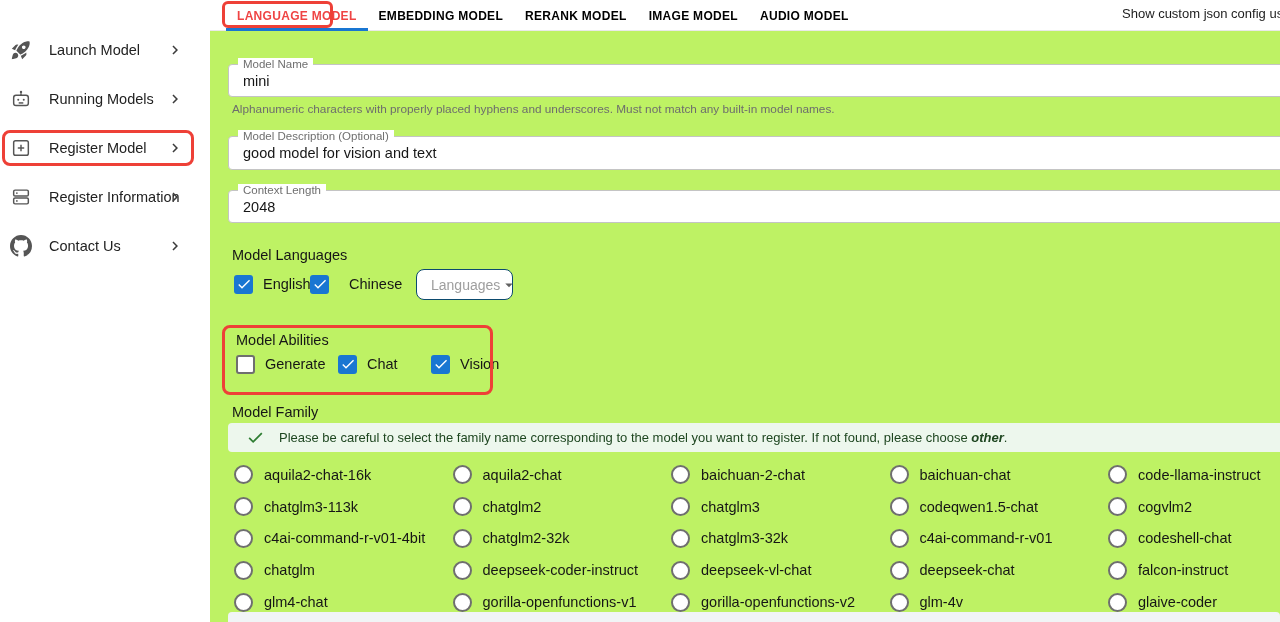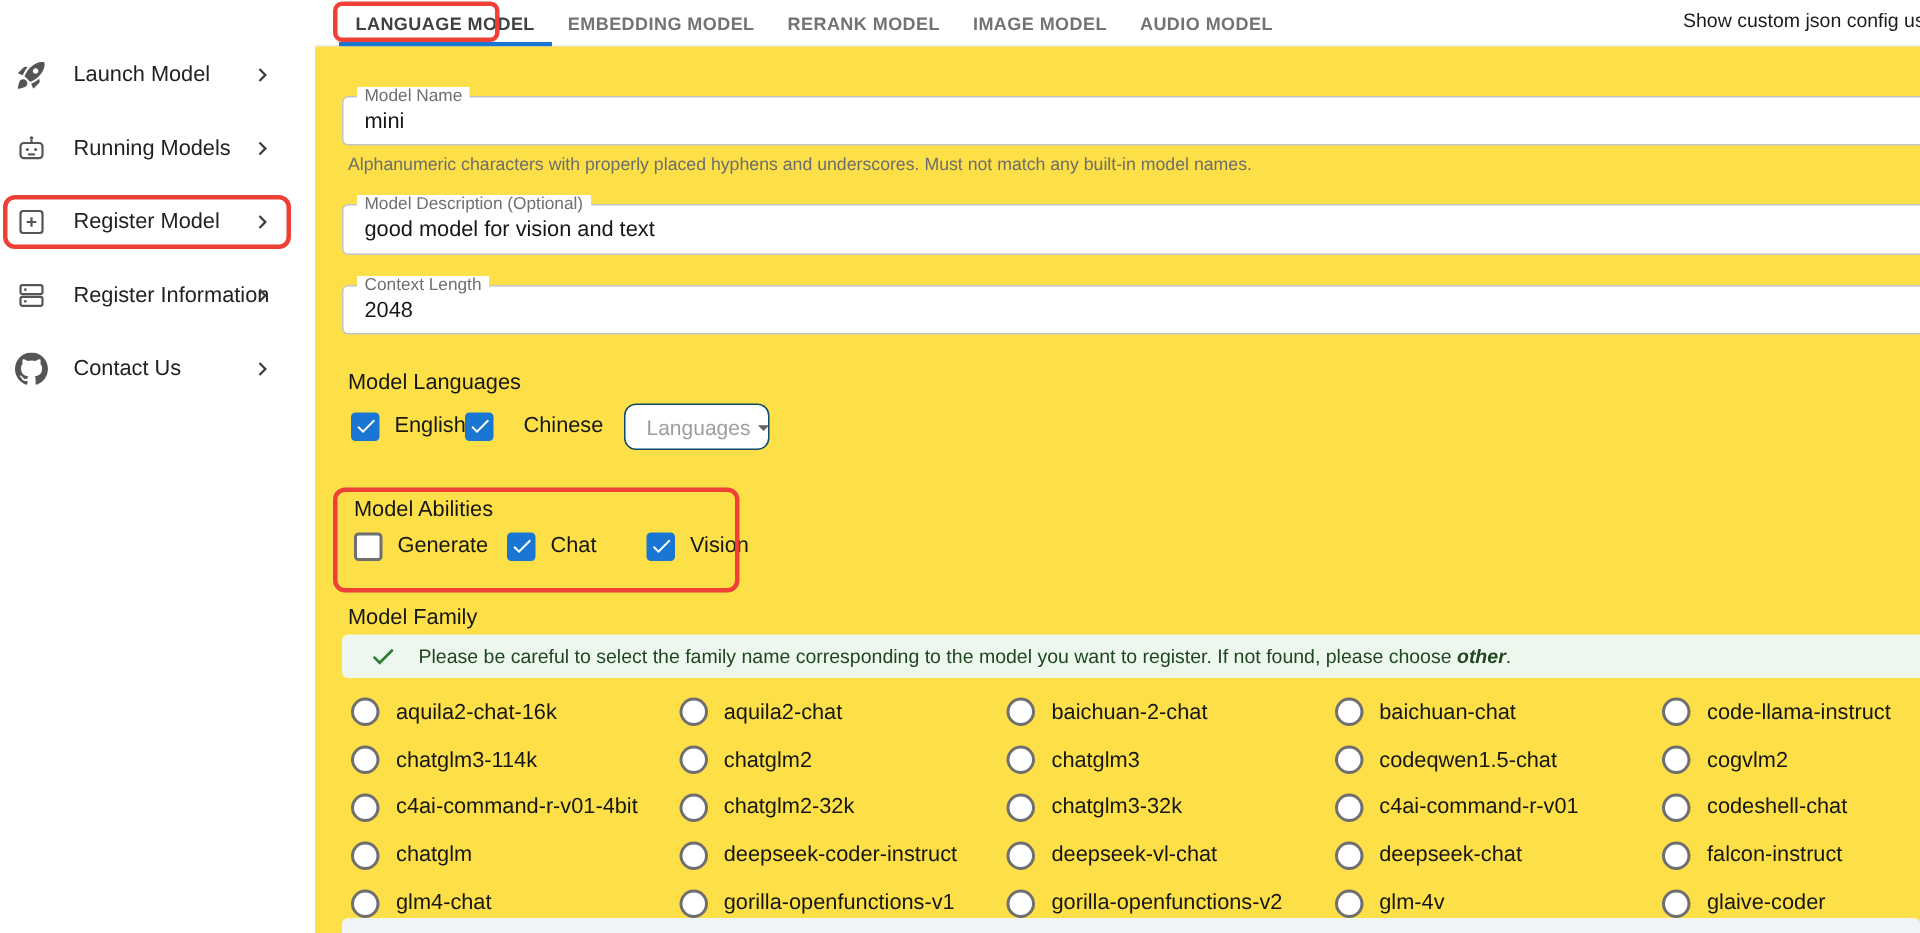--- a/index.html
+++ b/index.html
@@ -18,26 +18,26 @@
   .side-item .s-icon { position:absolute; left:9px; top:3px; width:24px; height:24px; display:flex; align-items:center; justify-content:center; }
   .side-item .s-label { position:absolute; left:49px; top:7px; font-size:14.5px; color:#222; white-space:nowrap; }
   .side-item .s-chev { position:absolute; left:166px; top:6px; width:18px; height:18px; }
 
   
   .annotation-box { position:absolute; border:3px solid #ee4037; border-radius:8px; pointer-events:none; z-index:50; }
 
   
   #header { position:absolute; left:210px; top:0; right:0; height:31px; border-bottom:1px solid #e9e9e9; background:#fff; }
   #tabs { position:absolute; left:16px; top:0; height:31px; display:flex; }
-  .tab { padding:0 11px; display:flex; align-items:center; font-size:12px; font-weight:700; letter-spacing:.3px; color:#737373; white-space:nowrap; cursor:pointer; text-transform:uppercase; }
-  .tab.selected { color:#404040; border-bottom:3px solid #1976d2; padding-top:3px; }
+  .tab { padding:0 11px; display:flex; align-items:center; font-size:12px; font-weight:700; letter-spacing:.3px; color:#000000; white-space:nowrap; cursor:pointer; text-transform:uppercase; }
+  .tab.selected { color:#ef4444; border-bottom:3px solid #1976d2; padding-top:3px; }
   #header-note { position:absolute; top:6px; left:912px; right:0; overflow:hidden; white-space:nowrap; font-size:13px; color:#1c1c1c; }
 
   
-  #main { position:absolute; left:210px; top:31px; right:0; bottom:0; background:#fde047; }
+  #main { position:absolute; left:210px; top:31px; right:0; bottom:0; background:#bef264; }
 
   .mui-field { position:absolute; left:18px; right:-4px; border:1px solid #c4c4c4; border-radius:4px; background:#fff; }
   .mui-field .flabel { position:absolute; top:-7px; left:9px; background:#fff; padding:0 5px; font-size:11.5px; color:#6f6f6f; line-height:1.1; white-space:nowrap; }
   .mui-field .fvalue { font-size:14.5px; color:#161616; padding:0 14px; display:flex; align-items:center; height:100%; }
 
   #field-name { top:33px; height:33px; }
   #helper-name { position:absolute; left:22px; top:71px; font-size:11.8px; color:#6d6d6d; white-space:nowrap; }
   #field-desc { top:105px; height:34px; }
   #field-ctx  { top:159px; height:33px; }
 
@@ -252,21 +252,21 @@
       <div class="radio-item">
         <span class="radio-circle"></span>
         <span class="r-label">baichuan-chat</span>
       </div>
       <div class="radio-item">
         <span class="radio-circle"></span>
         <span class="r-label">code-llama-instruct</span>
       </div>
       <div class="radio-item">
         <span class="radio-circle"></span>
-        <span class="r-label">chatglm3-114k</span>
+        <span class="r-label">chatglm3-113k</span>
       </div>
       <div class="radio-item">
         <span class="radio-circle"></span>
         <span class="r-label">chatglm2</span>
       </div>
       <div class="radio-item">
         <span class="radio-circle"></span>
         <span class="r-label">chatglm3</span>
       </div>
       <div class="radio-item">

